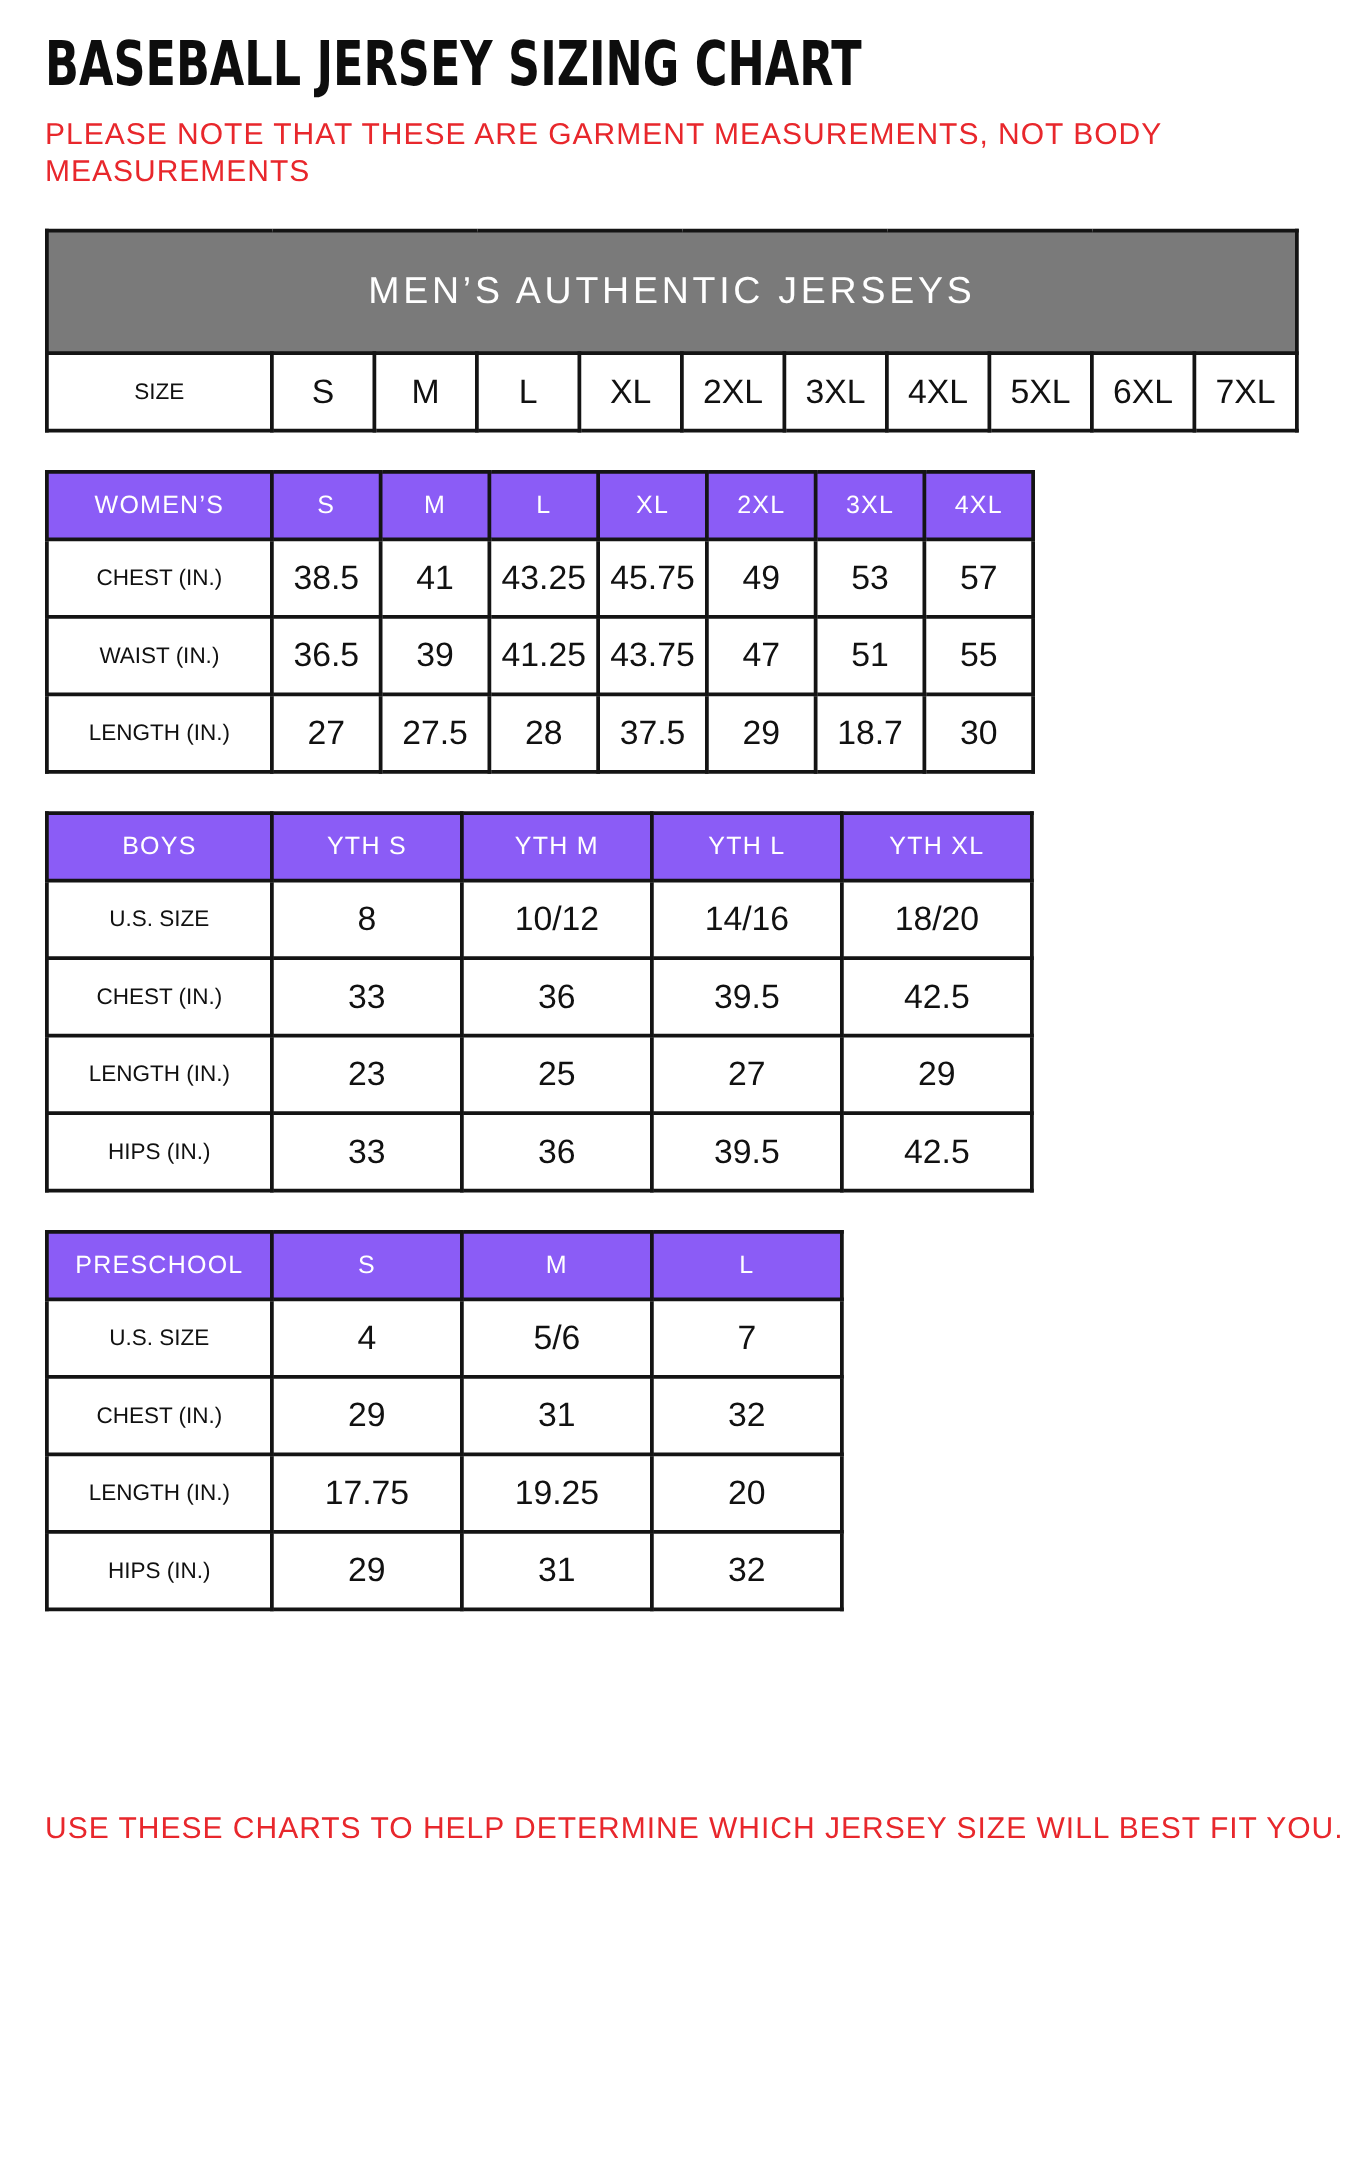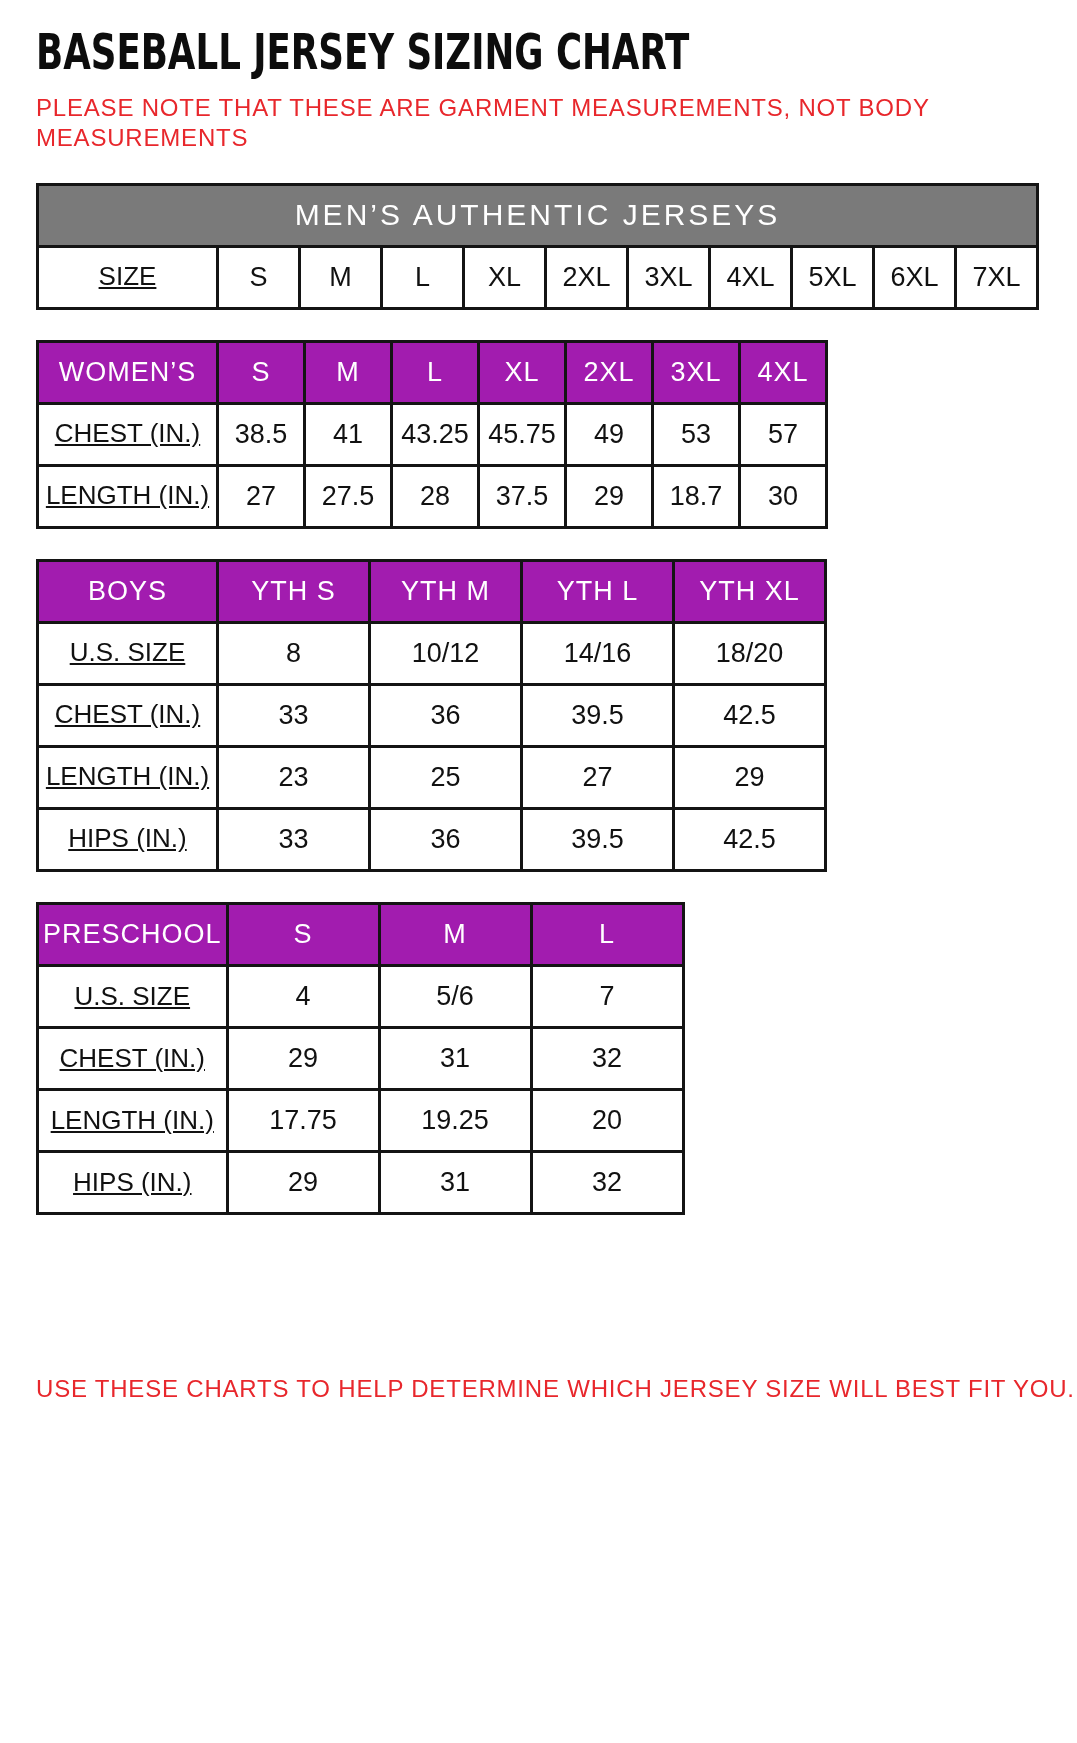--- a/index.html
+++ b/index.html
@@ -46,30 +46,30 @@
     font-weight: normal;
     color: #111111;
     padding: 14px 4px;
     line-height: 1.15;
   }
   .banner {
     background: #7a7a7a;
     color: #ffffff;
     font-size: 30px;
     letter-spacing: 3px;
-    padding: 12px 4px;
+    padding: 30px 4px;
   }
   .hdr {
-    background: #a21caf;
+    background: #8b5cf6;
     color: #ffffff;
-    font-size: 27px;
+    font-size: 20px;
     letter-spacing: 1px;
     margin-left: 18px;
   }
-  .rowlabel { font-size: 26px; text-decoration: underline; }
+  .rowlabel { font-size: 18px; }
   .footer-note {
     color: #e8272c;
     font-size: 24px;
     letter-spacing: 0.8px;
     margin-top: 160px;
     white-space: nowrap;
   }
 </style>
 </head>
 <body>
@@ -127,20 +127,30 @@
         <th class="rowlabel">CHEST (IN.)</th>
         <td>38.5</td>
         <td>41</td>
         <td>43.25</td>
         <td>45.75</td>
         <td>49</td>
         <td>53</td>
         <td>57</td>
       </tr>
       <tr>
+        <th class="rowlabel">WAIST (IN.)</th>
+        <td>36.5</td>
+        <td>39</td>
+        <td>41.25</td>
+        <td>43.75</td>
+        <td>47</td>
+        <td>51</td>
+        <td>55</td>
+      </tr>
+      <tr>
         <th class="rowlabel">LENGTH (IN.)</th>
         <td>27</td>
         <td>27.5</td>
         <td>28</td>
         <td>37.5</td>
         <td>29</td>
         <td>18.7</td>
         <td>30</td>
       </tr>
     </tbody>

